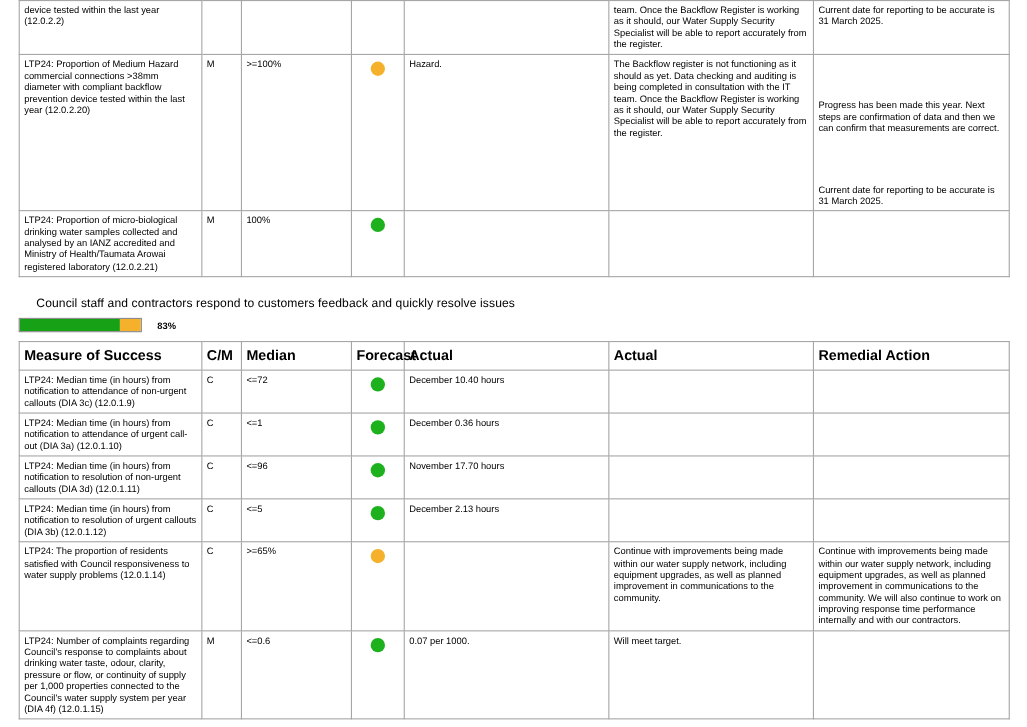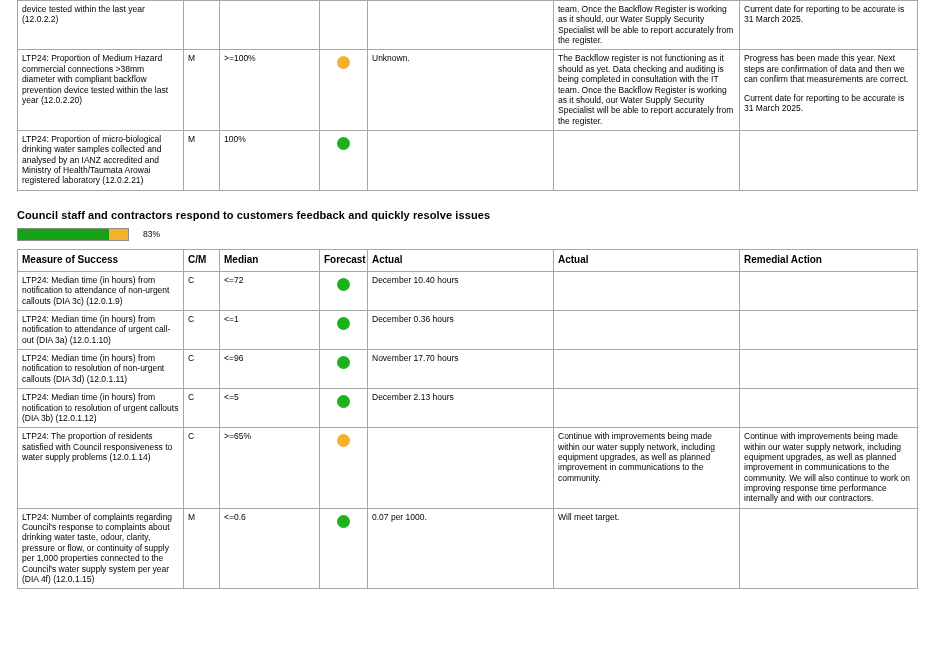--- a/index.html
+++ b/index.html
@@ -29,21 +29,21 @@
     border: 1px solid #a6a6a6;
     vertical-align: top;
     padding: 3px 4px 4px 4px;
     font-size: 8.5px;
     line-height: 1.22;
     font-weight: normal;
     text-align: left;
   }
   table.rpt th {
     font-weight: bold;
-    font-size: 10px;
+    font-size: 13px;
     padding-top: 4px;
     padding-bottom: 5px;
   }
   
   col.c-measure { width: 166px; }
   col.c-cm      { width: 36px; }
   col.c-target  { width: 100px; }
   col.c-fore    { width: 48px; }
   col.c-actual  { width: 186px; }
   col.c-comment { width: 186px; }
@@ -54,22 +54,22 @@
     width: 13px; height: 13px;
     border-radius: 50%;
     margin: 3px auto 0 auto;
   }
   .dot.green  { background: #1eb11e; }
   .dot.amber  { background: #f5b12b; }
   td.fore { text-align: center; }
 
   h2.section {
     font-size: 11px;
-    font-weight: bold;
-    margin: 18px 0 7px 0;
+    font-weight: normal;
+    margin: 18px 0 7px 16px;
     letter-spacing: 0.1px;
   }
   .progress-row {
     display: flex;
     align-items: center;
     margin: 0 0 8px 0;
   }
   .progress-bar {
     position: relative;
     width: 112px;
@@ -81,24 +81,24 @@
   .progress-bar .fill-green {
     position: absolute; left: 0; top: 0; bottom: 0;
     background: #17a117;
   }
   .progress-bar .fill-amber {
     position: absolute; top: 0; bottom: 0;
     background: #f5b12b;
   }
   .progress-pct {
     font-size: 8.5px;
-    font-weight: normal;
+    font-weight: bold;
     margin-left: 14px;
   }
-  .blk { display: block; }
+  .blk { display: block; margin-top: 37px; }
   .gap { display: block; height: 8px; }
 </style>
 </head>
 <body>
 
 <div class="page">
 
   <table class="rpt">
     <colgroup>
       <col class="c-measure">
@@ -119,21 +119,21 @@
         <td>team. Once the Backflow Register is working as it should, our Water Supply Security Specialist will be able to report accurately from the register.</td>
         <td>Current date for reporting to be accurate is 31 March 2025.</td>
       </tr>
       <tr>
         <td>LTP24: Proportion of Medium Hazard commercial connections &gt;38mm diameter with compliant backflow prevention device tested within the last year (12.0.2.20)</td>
         <td>M</td>
         <td>&gt;=100%</td>
         <td class="fore">
           <span class="dot amber"></span>
         </td>
-        <td>Unknown.</td>
+        <td>Hazard.</td>
         <td>The Backflow register is not functioning as it should as yet. Data checking and auditing is being completed in consultation with the IT team. Once the Backflow Register is working as it should, our Water Supply Security Specialist will be able to report accurately from the register.</td>
         <td>
           <span class="blk">Progress has been made this year. Next steps are confirmation of data and then we can confirm that measurements are correct.</span>
           <span class="gap"></span>
           <span class="blk">Current date for reporting to be accurate is 31 March 2025.</span>
         </td>
       </tr>
       <tr>
         <td>LTP24: Proportion of micro-biological drinking water samples collected and analysed by an IANZ accredited and Ministry of Health/Taumata Arowai registered laboratory (12.0.2.21)</td>
         <td>M</td>

